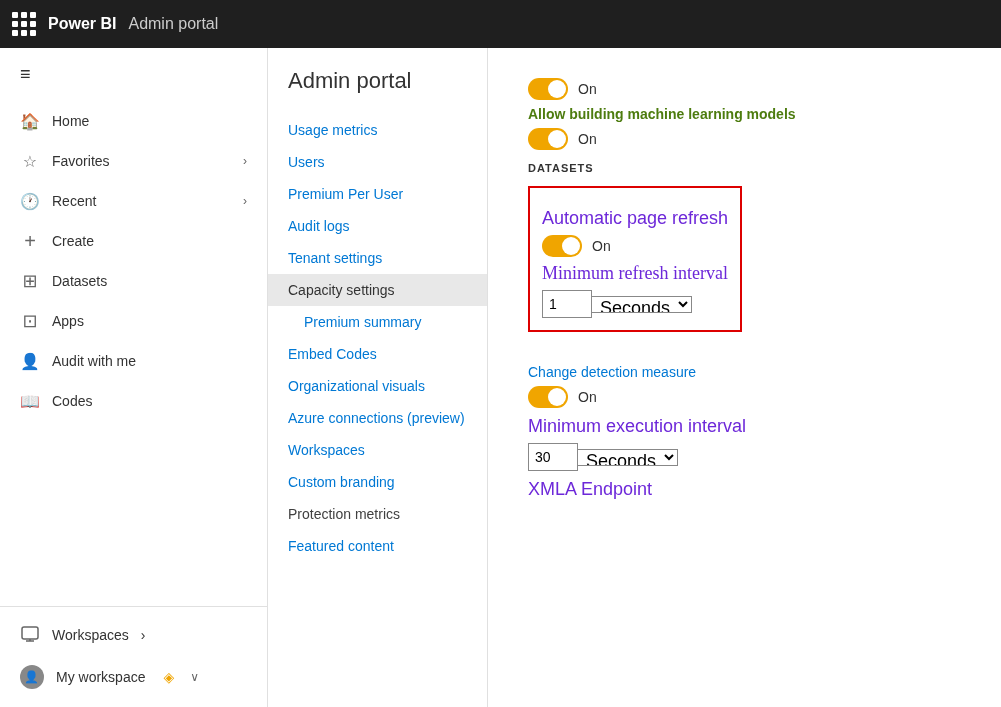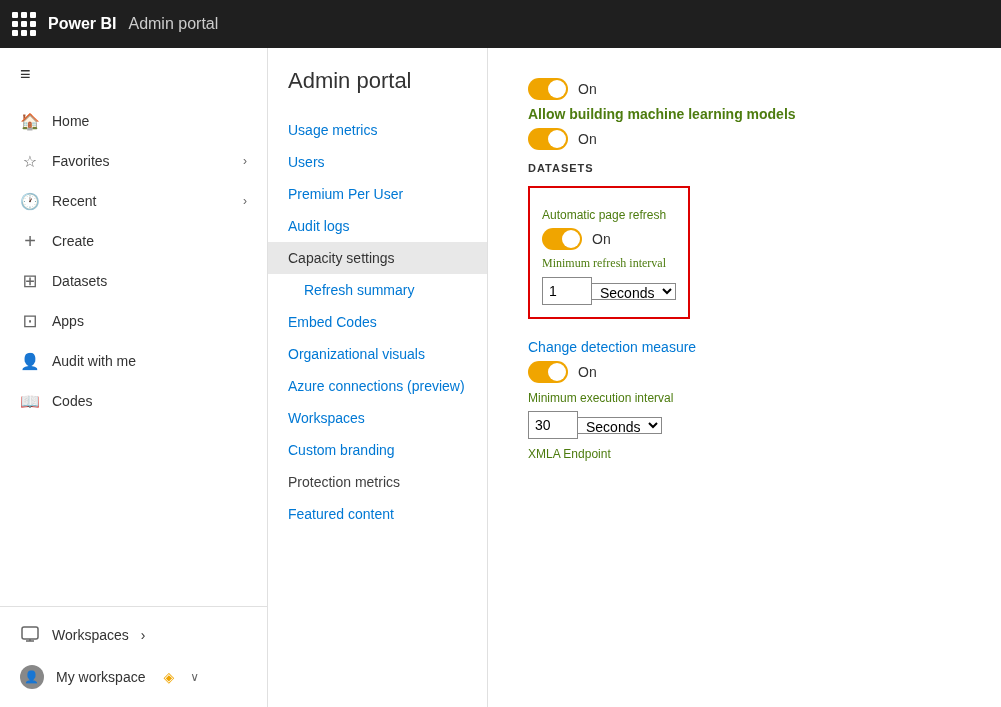--- a/index.html
+++ b/index.html
@@ -222,30 +222,30 @@
 
     
     .highlight-box {
       border: 2px solid #d00;
       padding: 12px;
       display: inline-block;
       margin-bottom: 12px;
     }
 
     .setting-label {
-      font-size: 12px;
-      color: #4d7c0f;
+      font-size: 18px;
+      color: #6d28d9;
       margin-bottom: 6px;
       margin-top: 8px;
     }
     .setting-label-link {
       font-size: 14px;
       color: #0078d4;
       margin-bottom: 6px;
-      margin-top: 8px;
+      margin-top: 20px;
       cursor: pointer;
     }
 
     .interval-row {
       display: flex;
       align-items: center;
       gap: 0;
       margin-top: 6px;
     }
     .interval-input {
@@ -254,21 +254,21 @@
       border: 1px solid #888;
       padding: 0 6px;
       font-size: 14px;
       outline: none;
     }
     .interval-select {
       height: 17px;
       border: 1px solid #888;
       border-left: none;
       padding: 0 4px;
-      font-size: 14px;
+      font-size: 18px;
       background: #fff;
       cursor: pointer;
       outline: none;
     }
 
     .content-top {
       margin-bottom: 12px;
     }
     .allow-text {
       font-size: 14px;
@@ -360,22 +360,23 @@
 
   <div class="content-area">
 
     <div class="secondary-nav">
       <div class="page-title">Admin portal</div>
 
       <a class="secondary-nav-item">Usage metrics</a>
       <a class="secondary-nav-item">Users</a>
       <a class="secondary-nav-item">Premium Per User</a>
       <a class="secondary-nav-item">Audit logs</a>
+      <a class="secondary-nav-item">Tenant settings</a>
       <a class="secondary-nav-item active">Capacity settings</a>
-      <a class="secondary-nav-sub-item">Refresh summary</a>
+      <a class="secondary-nav-sub-item">Premium summary</a>
       <a class="secondary-nav-item">Embed Codes</a>
       <a class="secondary-nav-item">Organizational visuals</a>
       <a class="secondary-nav-item">Azure connections (preview)</a>
       <a class="secondary-nav-item">Workspaces</a>
       <a class="secondary-nav-item">Custom branding</a>
       <a class="secondary-nav-item" style="color:#404040;">Protection metrics</a>
       <a class="secondary-nav-item" style="color:#0078d4;">Featured content</a>
     </div>
 
     <div class="main-panel">

